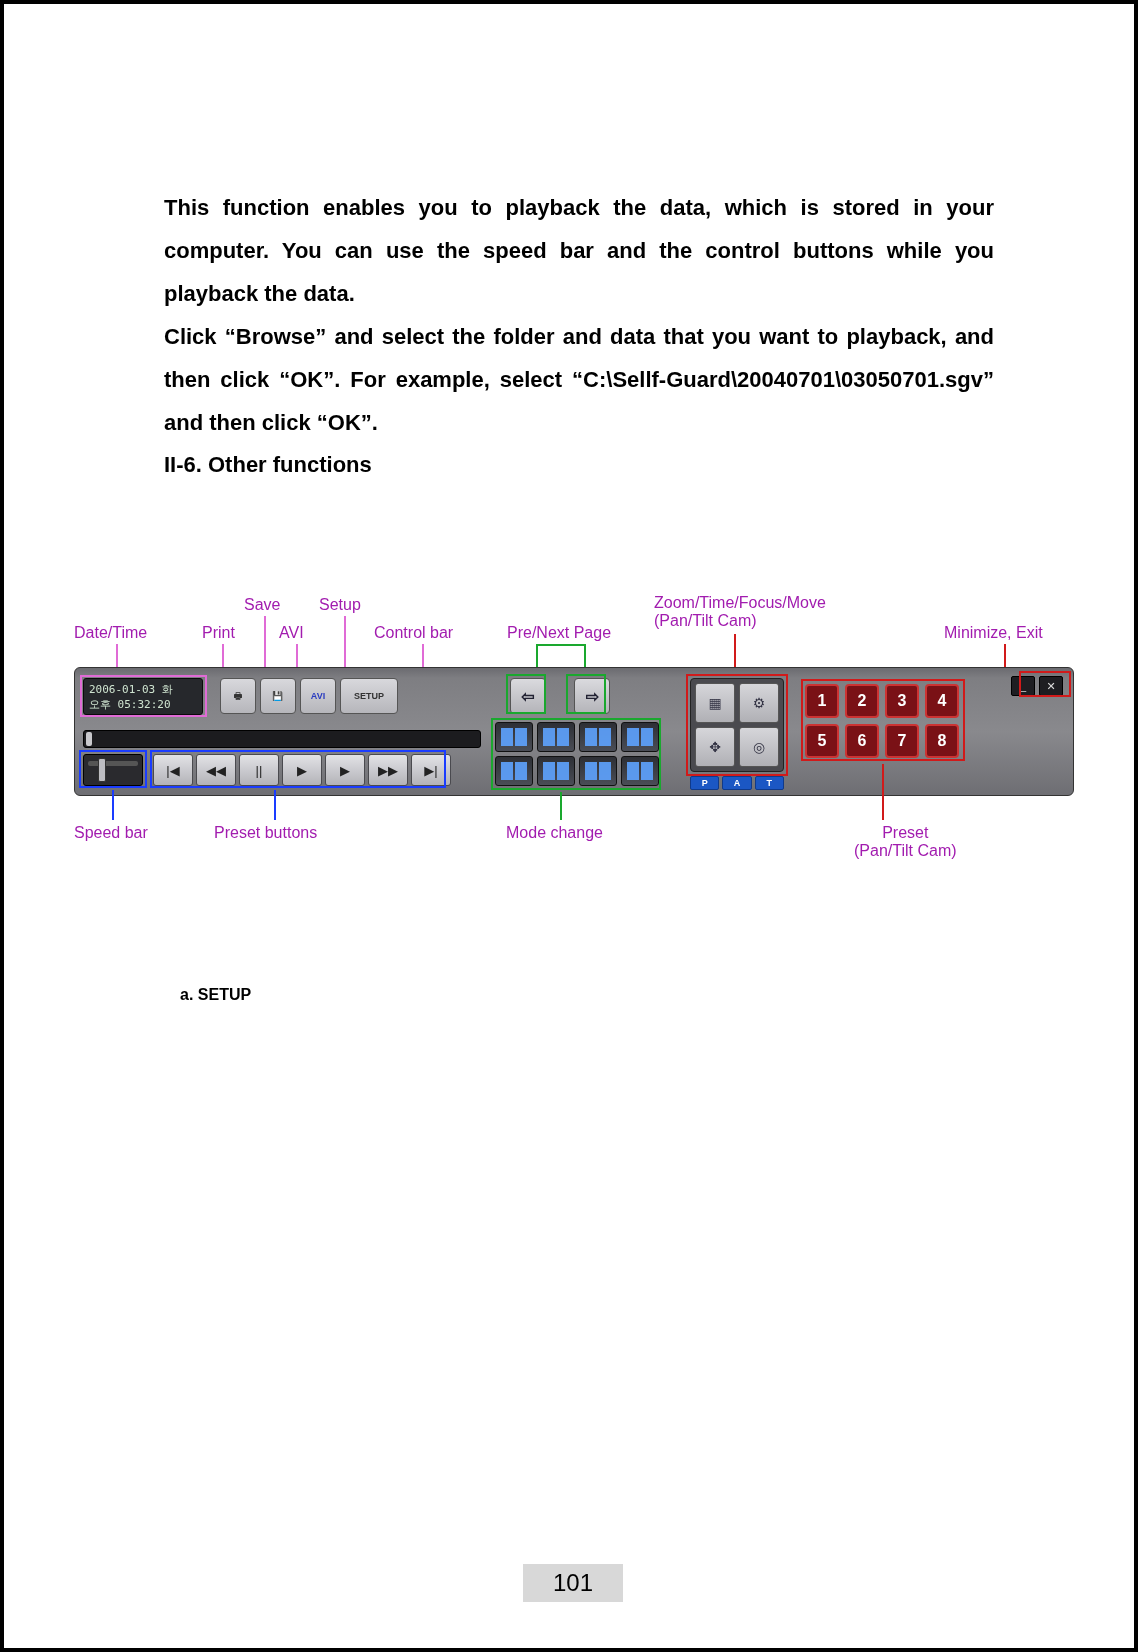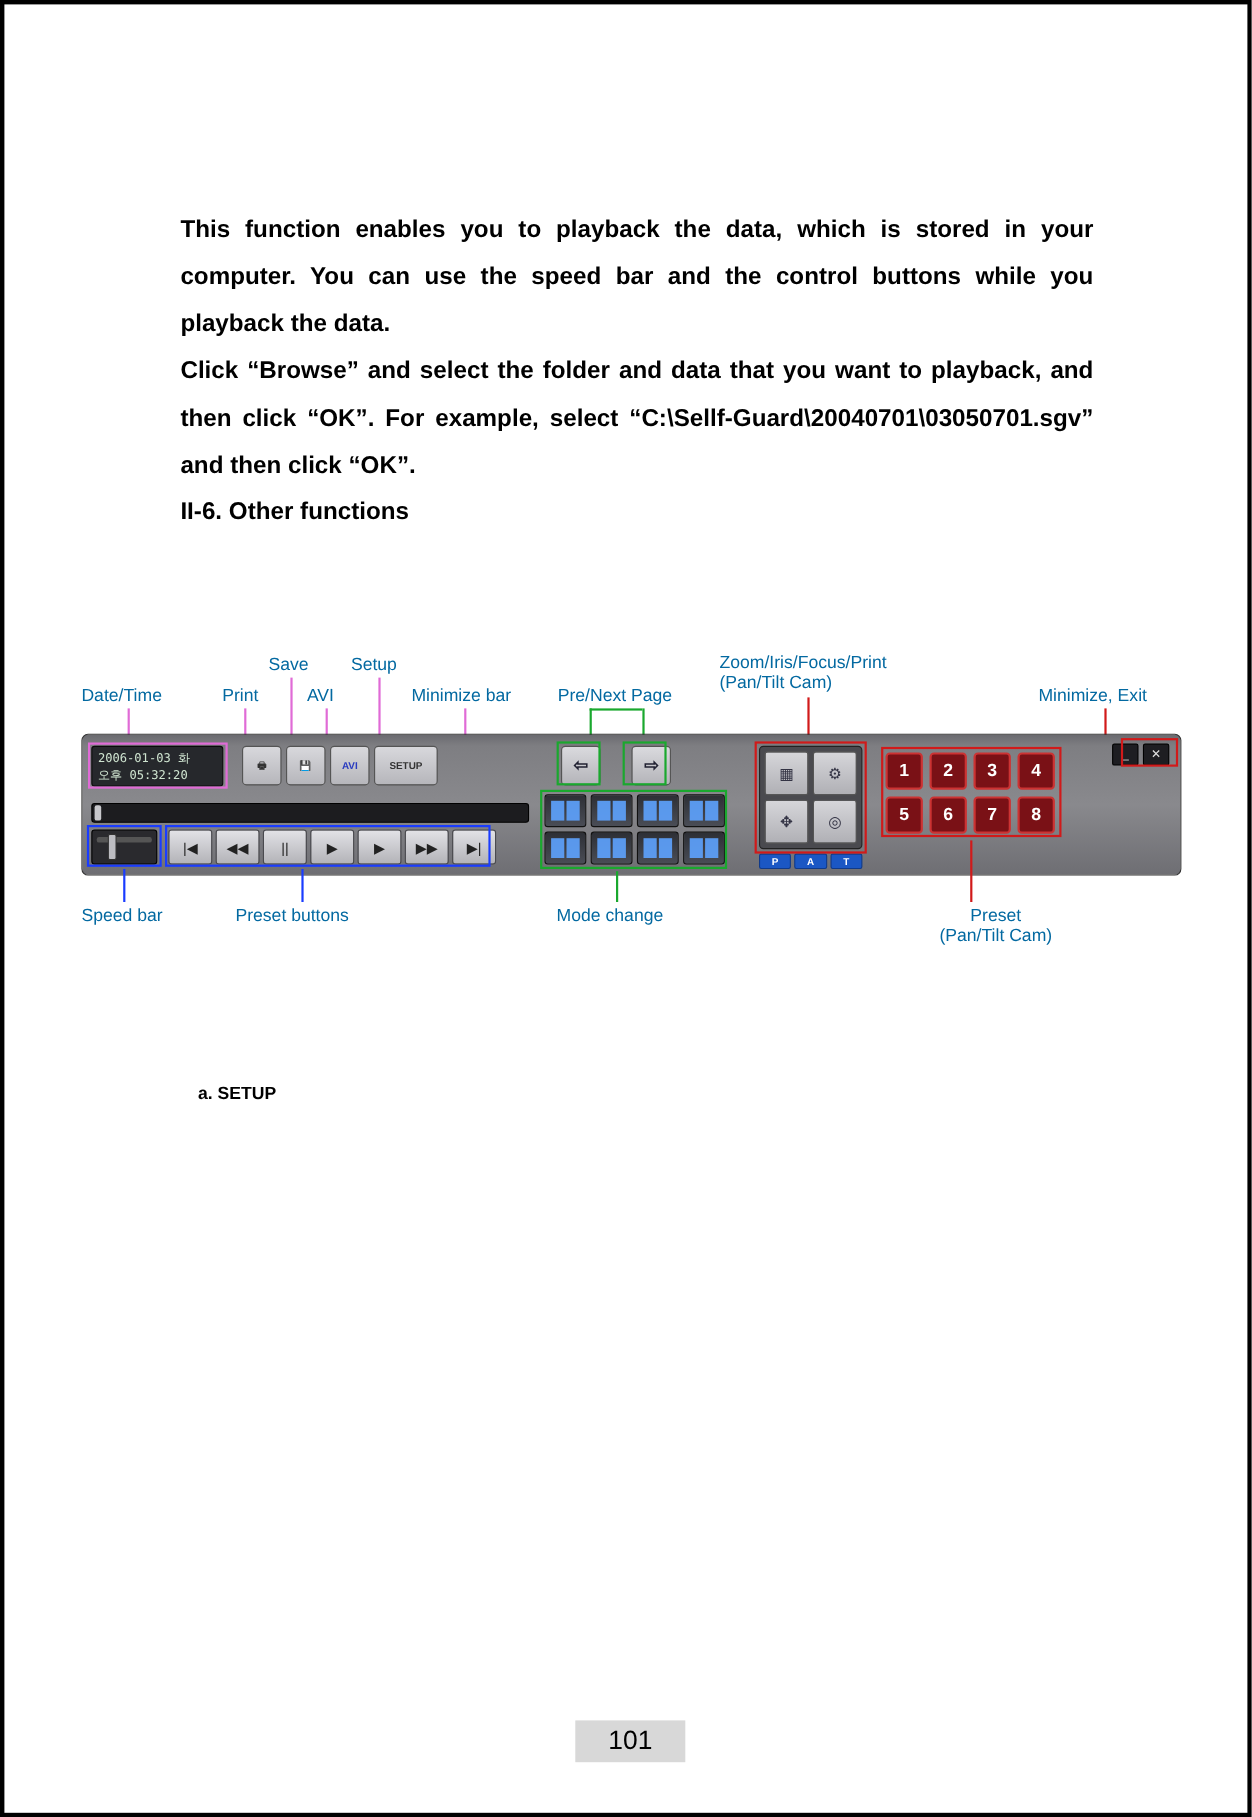--- a/index.html
+++ b/index.html
@@ -144,21 +144,21 @@
 
   .winbtns{
     position:absolute;right:10px;top:8px;display:flex;gap:4px;
   }
   .winbtns div{
     width:22px;height:18px;background:#1e1e22;border:1px solid #000;
     color:#ddd;font-size:11px;line-height:18px;text-align:center;border-radius:2px;
   }
 
   
-  .lbl{position:absolute;font-size:16px;color:#0369a1;white-space:nowrap;}
+  .lbl{position:absolute;font-size:16px;color:#a21caf;white-space:nowrap;}
 
   
   .line{position:absolute;}
   .line.v{width:2px;}
   .line.h{height:2px;}
 
   
   .rect{position:absolute;box-sizing:border-box;background:transparent;}
 </style>
 </head>
@@ -171,23 +171,23 @@
 
   <div class="heading-1">II-6. Other functions</div>
 
   <div class="diagram">
 
     <div class="lbl" style="left:0px;top:50px;">Date/Time</div>
     <div class="lbl" style="left:128px;top:50px;">Print</div>
     <div class="lbl" style="left:170px;top:22px;">Save</div>
     <div class="lbl" style="left:205px;top:50px;">AVI</div>
     <div class="lbl" style="left:245px;top:22px;">Setup</div>
-    <div class="lbl" style="left:300px;top:50px;">Minimize bar</div>
+    <div class="lbl" style="left:300px;top:50px;">Control bar</div>
     <div class="lbl" style="left:420px;top:50px;margin-left:13px;">Pre/Next Page</div>
-    <div class="lbl" style="left:580px;top:20px;white-space:pre-line;">Zoom/Iris/Focus/Print
+    <div class="lbl" style="left:580px;top:20px;white-space:pre-line;">Zoom/Time/Focus/Move
 (Pan/Tilt Cam)</div>
     <div class="lbl" style="left:870px;top:50px;">Minimize, Exit</div>
 
     <div class="line v" style="left:42px;top:70px;height:36px;background:#e06bd6;"></div>
     <div class="line v" style="left:148px;top:70px;height:36px;background:#e06bd6;"></div>
     <div class="line v" style="left:190px;top:42px;height:64px;background:#e06bd6;"></div>
     <div class="line v" style="left:222px;top:70px;height:36px;background:#e06bd6;"></div>
     <div class="line v" style="left:270px;top:42px;height:64px;background:#e06bd6;"></div>
     <div class="line v" style="left:348px;top:70px;height:88px;background:#e06bd6;"></div>
     <div class="line v" style="left:462px;top:70px;height:32px;background:#1aa82e;"></div>

